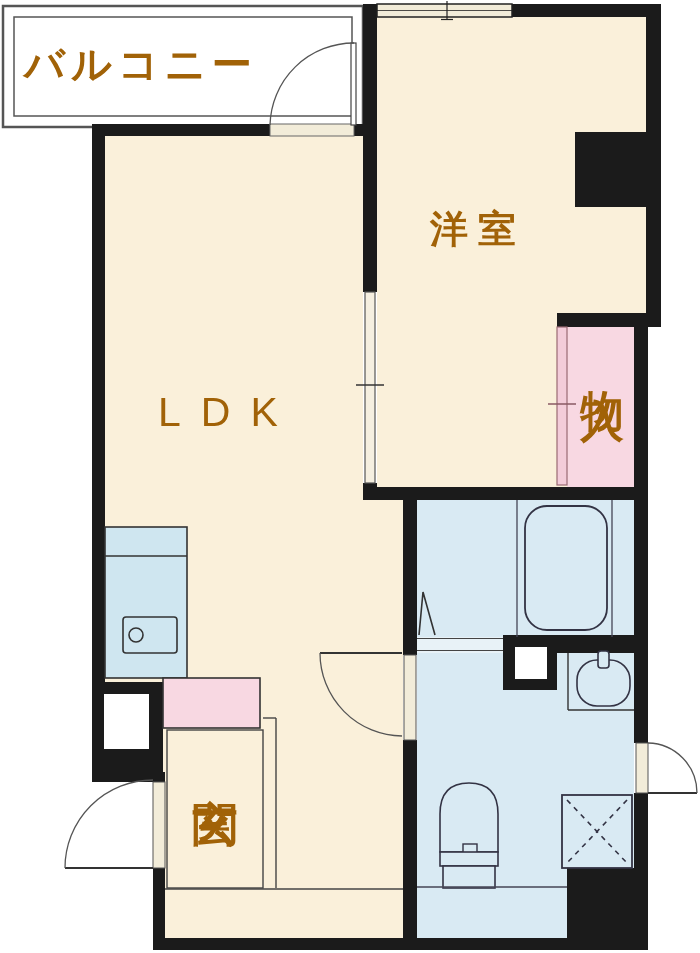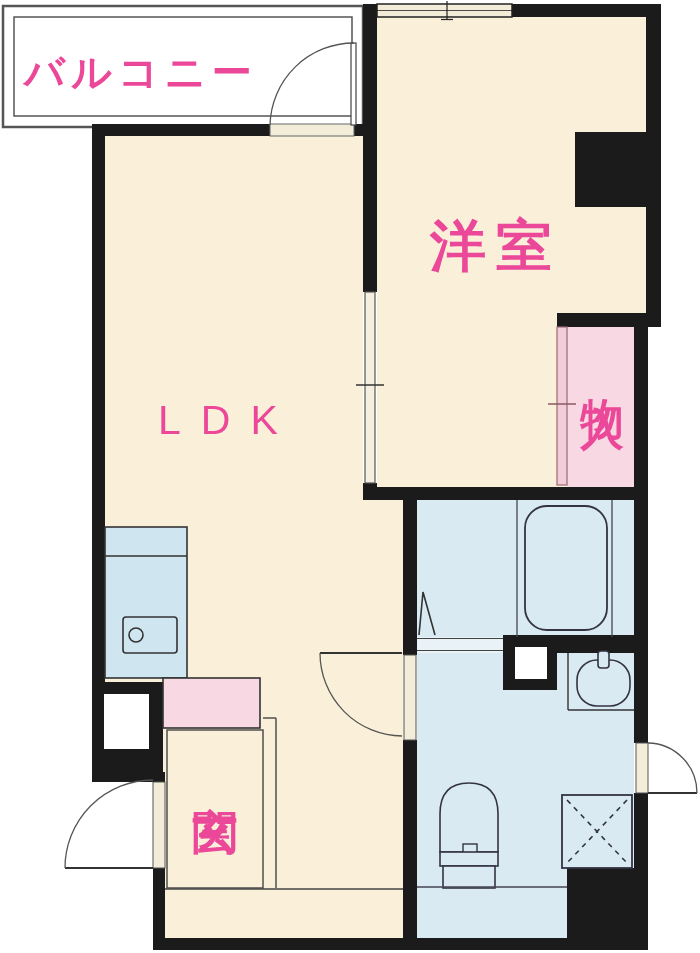--- a/index.html
+++ b/index.html
@@ -2,25 +2,25 @@
 <html><head>
 <meta charset="utf-8">
 <style>
   html,body{margin:0;padding:0;background:#fff;}
   .plan-wrap{
     position:relative;width:700px;height:953px;background:#ffffff;
     font-family:"Liberation Sans","DejaVu Sans",sans-serif;overflow:hidden;
   }
   .plan-wrap svg{position:absolute;left:0;top:0;}
   .room-label{
-    position:absolute;color:#ec4899;font-weight:600;line-height:1;
-    white-space:nowrap;user-select:none;margin-top:8px;
+    position:absolute;color:#a16207;font-weight:600;line-height:1;
+    white-space:nowrap;user-select:none;
   }
   .label-balcony{left:24px;top:44px;font-size:40px;letter-spacing:6px;}
-  .label-yoshitsu{left:430px;top:210px;font-size:56px;letter-spacing:10px;}
+  .label-yoshitsu{left:430px;top:210px;font-size:38px;letter-spacing:10px;}
   .label-ldk{left:158px;top:392px;font-size:41px;letter-spacing:20px;font-weight:500;}
   .label-vert{
     writing-mode:vertical-rl;text-orientation:upright;
   }
   .label-mononoire{left:581px;top:356px;font-size:43px;letter-spacing:7px;}
   .label-genkan{left:193px;top:762px;font-size:45px;letter-spacing:6px;}
 </style>
 </head>
 <body>
 

